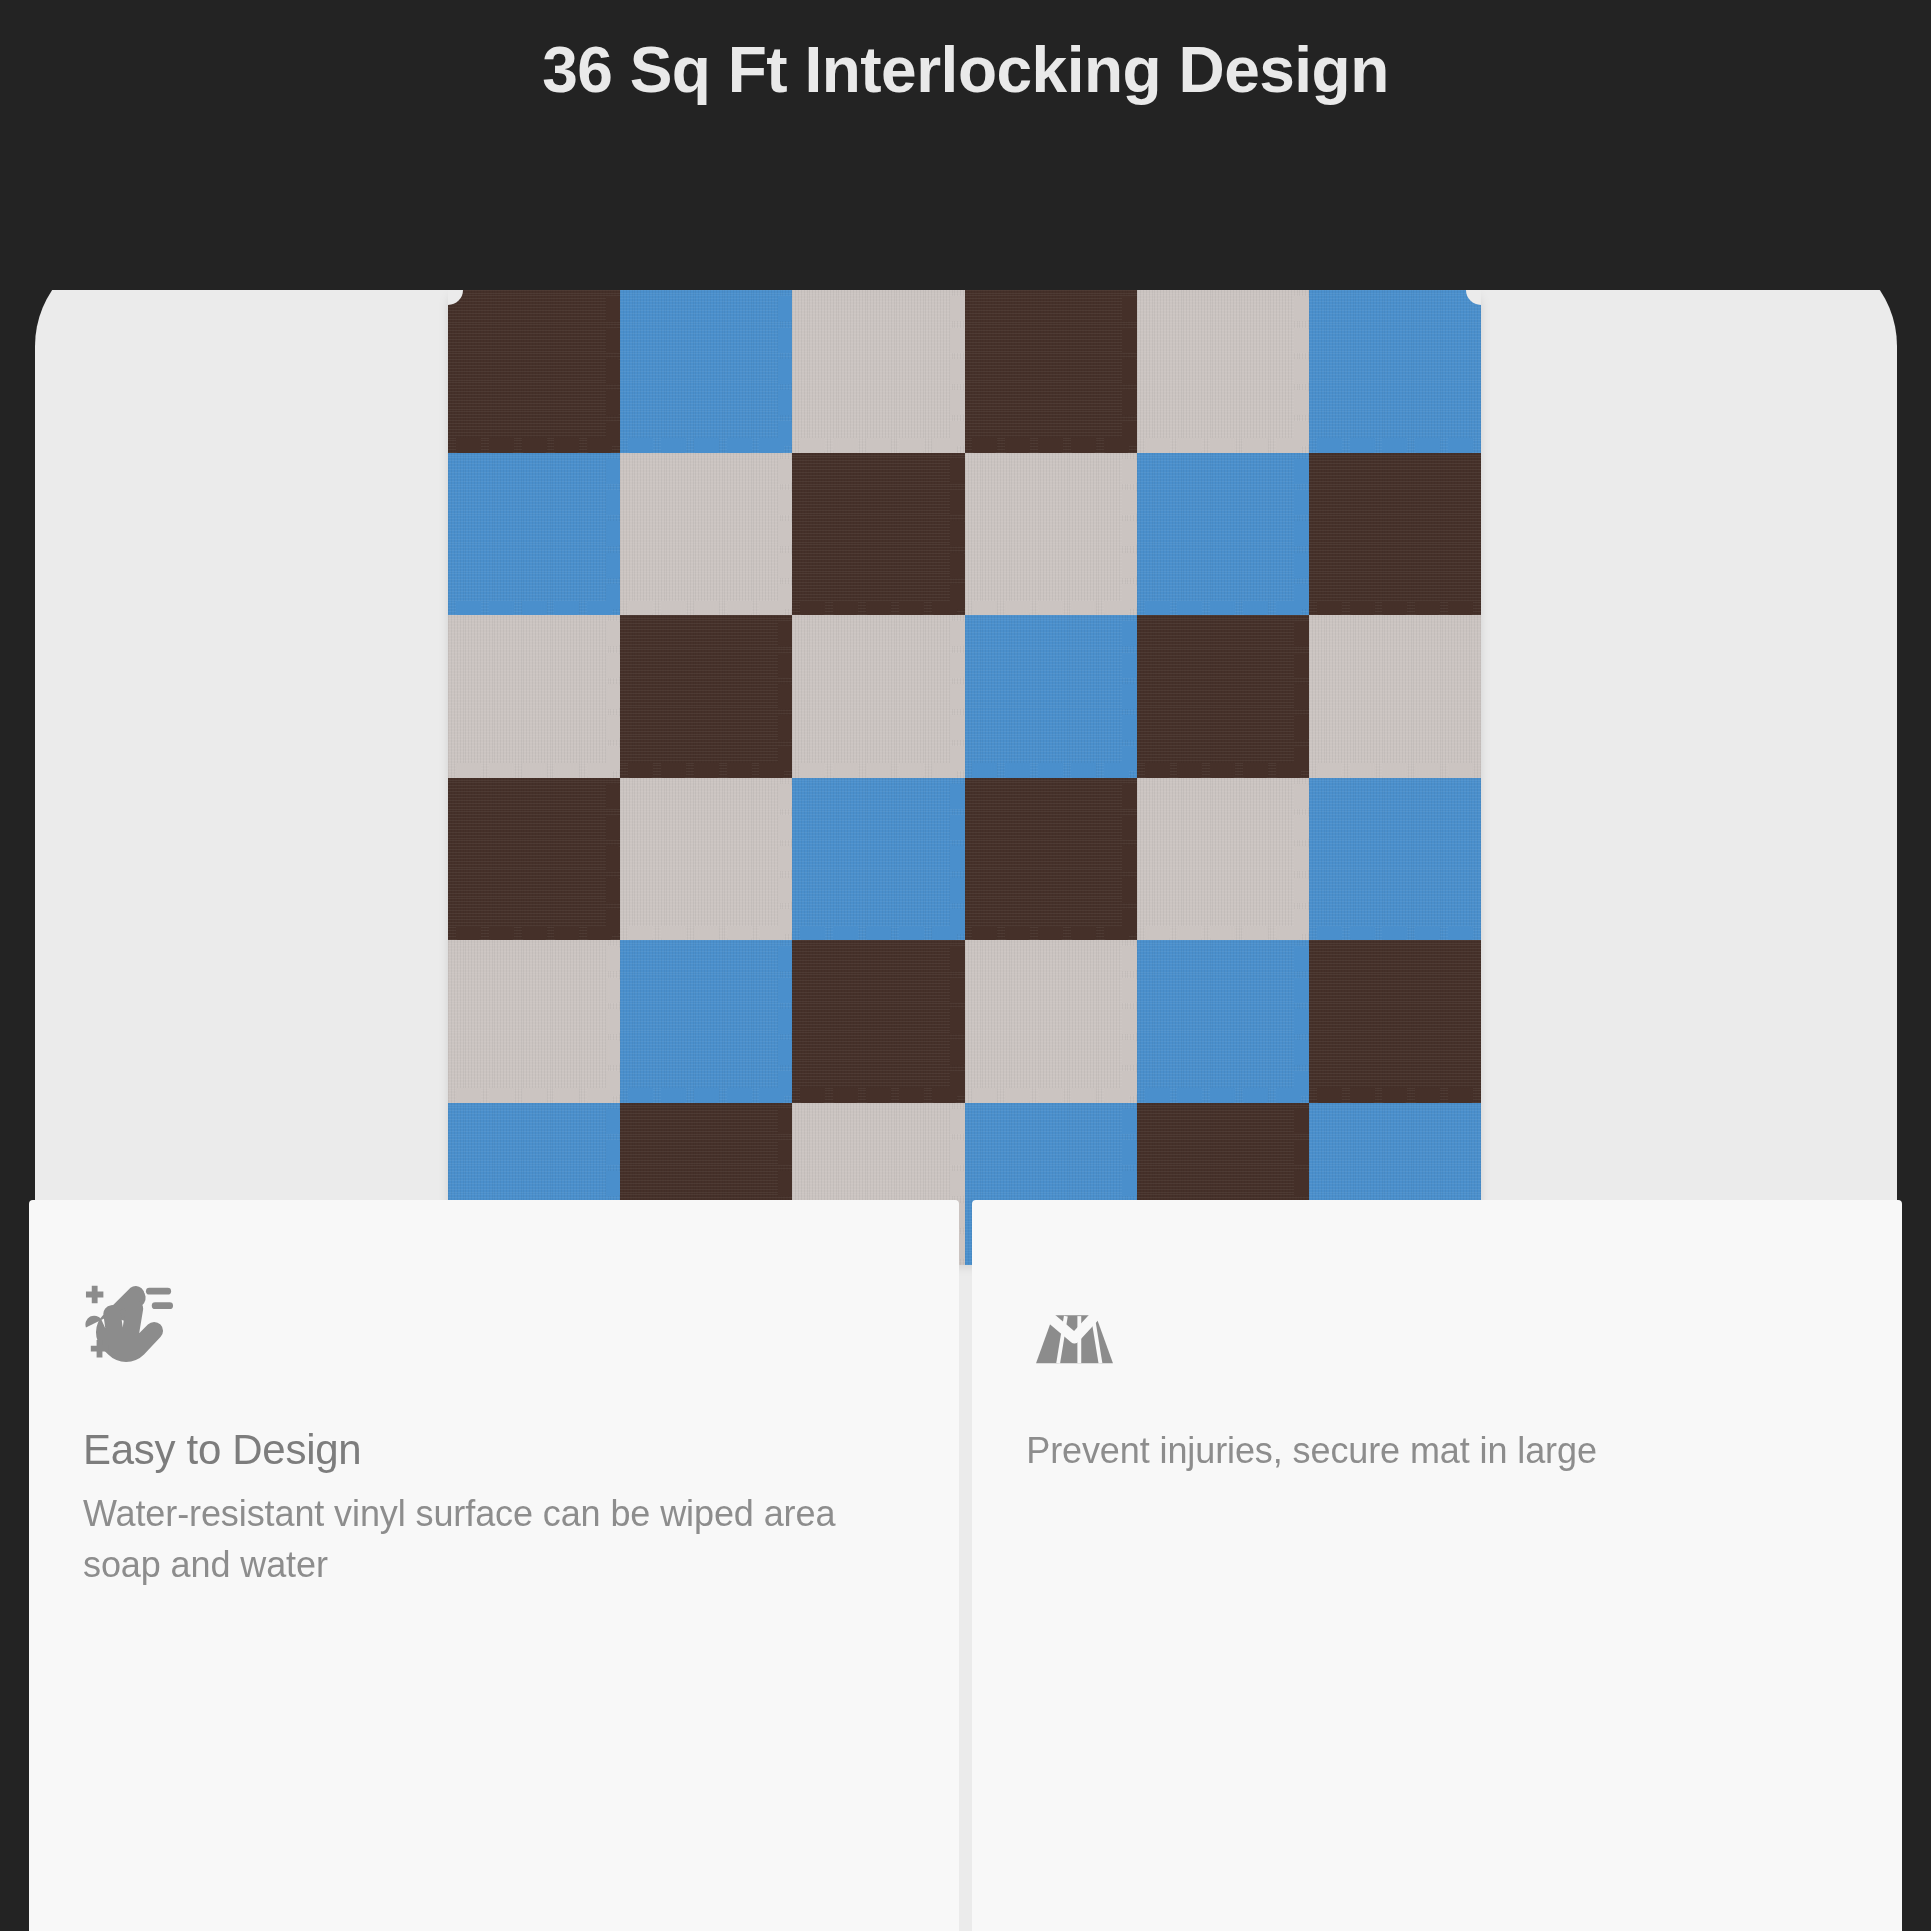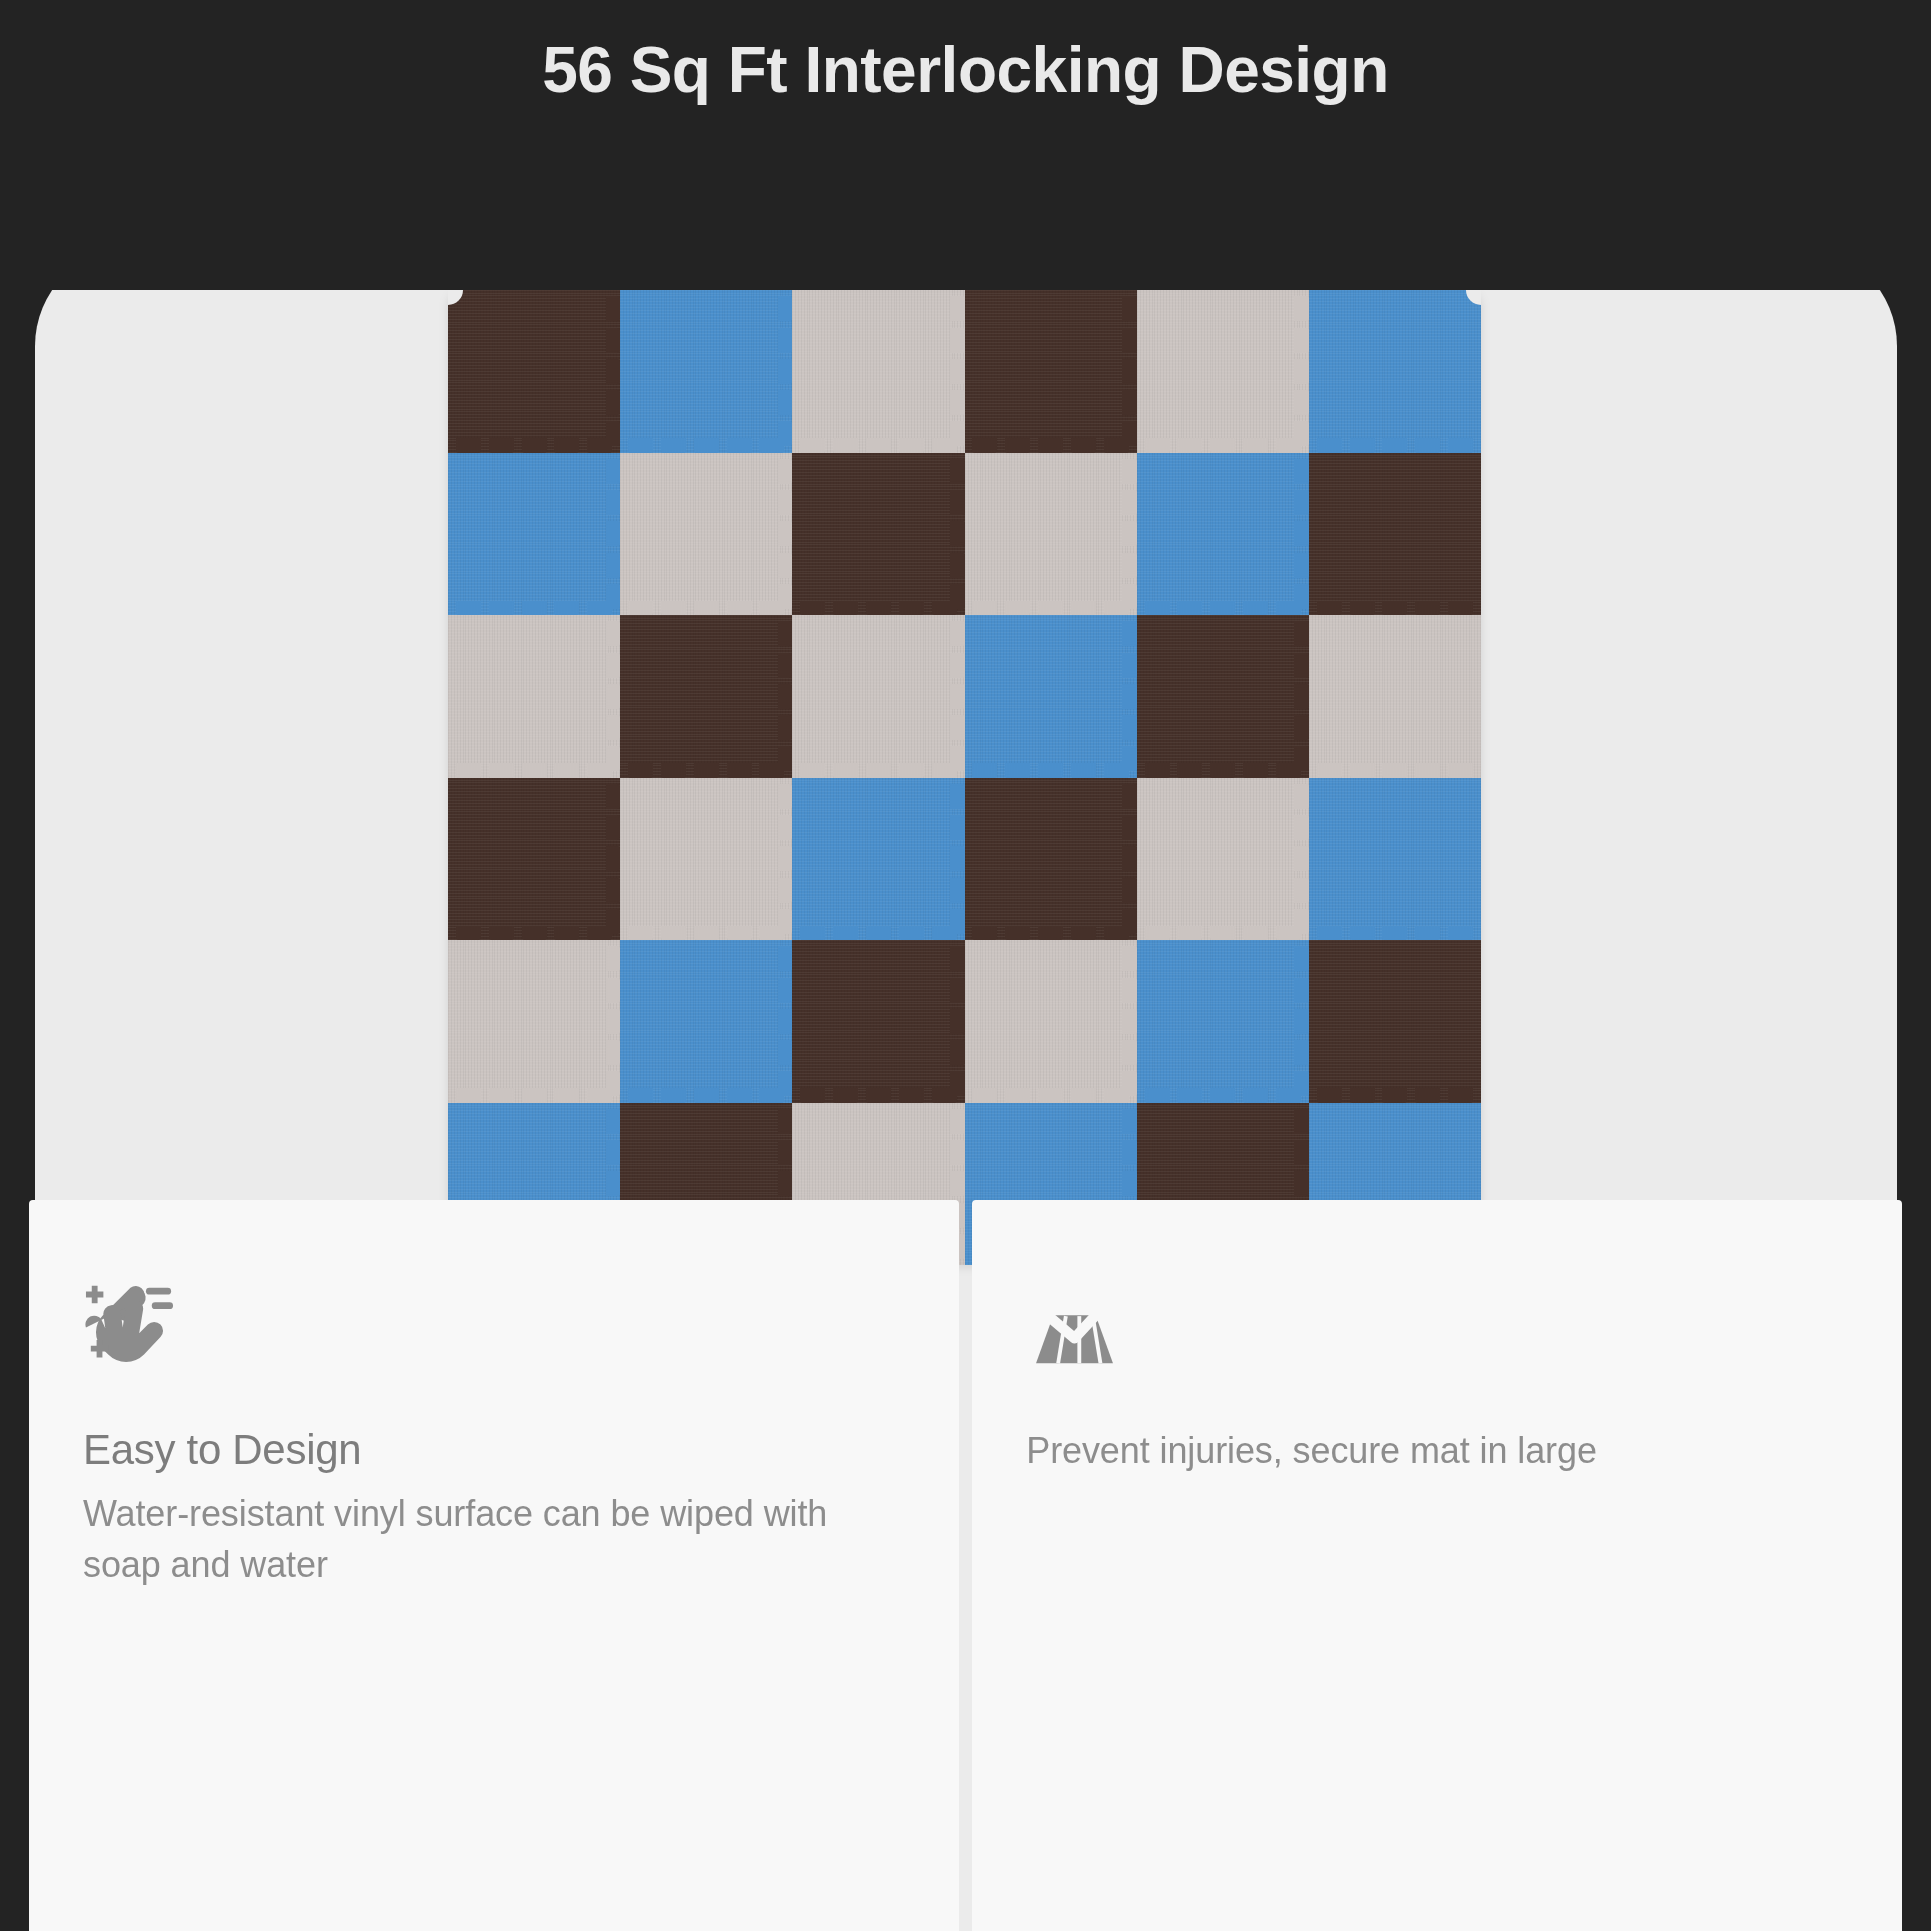--- a/index.html
+++ b/index.html
@@ -146,21 +146,21 @@
     font-weight:400;
     color:#8d8d8d;
     line-height:1.42;
     letter-spacing:-0.1px;
   }
 </style>
 </head>
 <body>
 
 <div class="header">
-  <h1 class="header-title">56 Sq Ft Interlocking Design</h1>
+  <h1 class="header-title">36 Sq Ft Interlocking Design</h1>
 </div>
 
 <div class="stage"></div>
 
 <div class="mat-wrap">
   <div class="mat" id="mat">
       <div class="tile brown">
         <div class="nubs">
           <i style="background: rgb(69, 48, 41);"></i>
           <i style="background: rgb(69, 48, 41);"></i>
@@ -666,21 +666,21 @@
       <path d="M62 20 a9 9 0 0 0 -13 -12 L21 36 a25 25 0 0 0 0 36 l5 5 a26 26 0 0 0 37 0 l17 -18 a9 9 0 0 0 -13 -13 l-9 9 4 -24 a9 9 0 0 0 -18 -3 l-3 21 -2 -15 a9 9 0 0 0 -18 2 l2 14 -4 -9 a9 9 0 0 0 -16 8"></path>
       <g>
         <rect x="65" y="8" width="26" height="7" rx="3.5"></rect>
         <rect x="71" y="23" width="22" height="7" rx="3.5"></rect>
         <path d="M9 6 h6 v6 h6 v6 h-6 v6 h-6 v-6 h-6 v-6 h6 z"></path>
         <path d="M14 62 h6 v6 h6 v6 h-6 v6 h-6 v-6 h-6 v-6 h6 z"></path>
       </g>
     </svg>
       </div>
       <h3 class="card-title">Easy to Design</h3>
-      <p class="card-body">Water-resistant vinyl surface can be wiped with soap and water</p>
+      <p class="card-body">Water-resistant vinyl surface can be wiped area soap and water</p>
     </div>
     <div class="card">
       <div class="card-icon">
     <svg width="97" height="75" viewBox="0 0 100 78" fill="#8c8c8c">
       <path d="M28 22 h44 l18 50 h-80 z"></path>
       <g stroke="#f8f8f8" stroke-width="4" fill="none">
         <path d="M41 23 L33 72"></path>
         <path d="M55 23 L55 72"></path>
         <path d="M69 23 L77 72"></path>
       </g>

